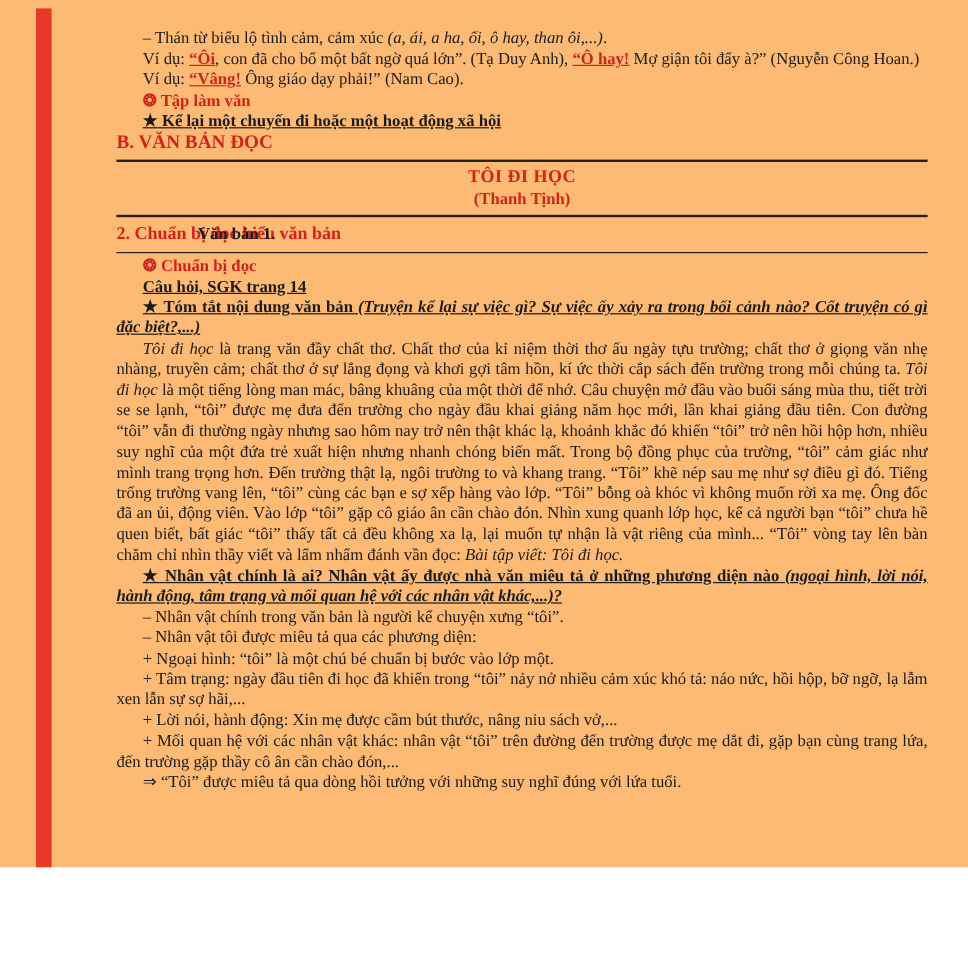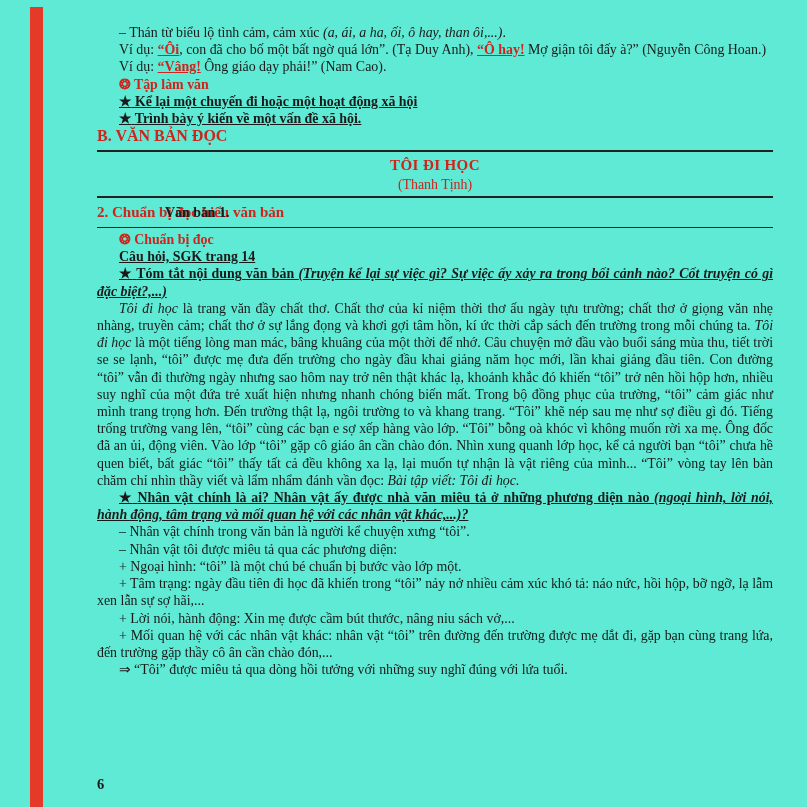--- a/index.html
+++ b/index.html
@@ -1,33 +1,33 @@
 <!DOCTYPE html>
 <html><head>
 <meta charset="utf-8">
 <style>
   html,body { margin:0; padding:0; background:#ffffff; }
   .page {
-    position:relative; width:807px; height:807px; background:#5eead4;
+    position:relative; width:807px; height:723px; background:#fdba74;
     font-family:"Liberation Serif", serif; color:#1a1a1a; overflow:hidden;
   }
   .red-bar { position:absolute; left:30px; top:7px; width:13px; height:800px; background:#e63a28; }
   .content { position:absolute; left:97px; top:24px; width:676px; font-size:13.9px; line-height:17.2px; }
   p.ln { margin:0; text-indent:22px; text-align:justify; }
   .red { color:#d0231c; }
   .b { font-weight:bold;text-decoration:underline; }
   .i { font-style:italic; }
   .section-b { color:#d0231c; font-weight:bold; font-size:16px; margin:0 0 6px 0; text-indent:0; text-align:left; }
   .vb-header {
     border-top:2px solid #222; border-bottom:2px solid #222;
     padding:5px 0 3px 0; margin-top:3px; position:relative; text-align:center;
   }
   .vb-label { position:absolute; left:68px; top:4px; font-weight:bold; color:#1a1a1a;margin-top:48px; }
   .vb-title { color:#d0231c; font-weight:bold; font-size:15px; letter-spacing:0.4px; }
-  .vb-author { color:#d0231c; font-weight:normal; margin-top:1px; }
+  .vb-author { color:#d0231c; font-weight:bold; margin-top:1px; }
   .h1-heading {
     color:#d0231c; font-weight:bold; font-size:15px;
     border-bottom:1.5px solid #222; padding:6px 0 6px 0; margin-bottom:3px;
     text-align:left;
   }
   .gear-line { color:#d0231c; font-weight:bold; }
   .gear { color:#d0231c; font-weight:bold; }
   .star { color:#1a1a1a; }
   .page-number { position:absolute; left:97px; top:776px; font-weight:bold; font-size:14.5px; }
 </style>
@@ -42,21 +42,20 @@
     <p class="ln"><span>– </span><span>Thán từ biểu lộ tình cảm, cảm xúc </span><span class="i">(a, ái, a ha, ối, ô hay, than ôi,...)</span><span>.</span></p>
 
     <p class="ln"><span>Ví dụ: </span><span class="red b">“Ôi</span><span>, con đã cho bố một bất ngờ quá lớn”. (Tạ Duy Anh), </span><span class="red b">“Ô hay!</span><span> Mợ giận tôi đấy à?” (Nguyễn Công Hoan.)</span></p>
 
 
     <p class="ln"><span>Ví dụ: </span><span class="red b">“Vâng!</span><span> Ông giáo dạy phải!” (Nam Cao).</span></p>
 
     <p class="ln gear-line"><span class="gear">❂</span> <span>Tập làm văn</span></p>
 
     <p class="ln b"><span class="star">★</span> <span>Kể lại một chuyến đi hoặc một hoạt động xã hội</span></p>
-    <p class="ln b"><span class="star">★</span> <span>Trình bày ý kiến về một vấn đề xã hội.</span></p>
 
     <p class="section-b">B. VĂN BẢN ĐỌC</p>
 
     <div class="vb-header">
       <span class="vb-label">Văn bản 1.</span>
       <div><span class="vb-title">TÔI ĐI HỌC</span></div>
       <div class="vb-author">(Thanh Tịnh)</div>
     </div>
 
     <div class="h1-heading">2. Chuẩn bị đọc hiểu văn bản</div>

